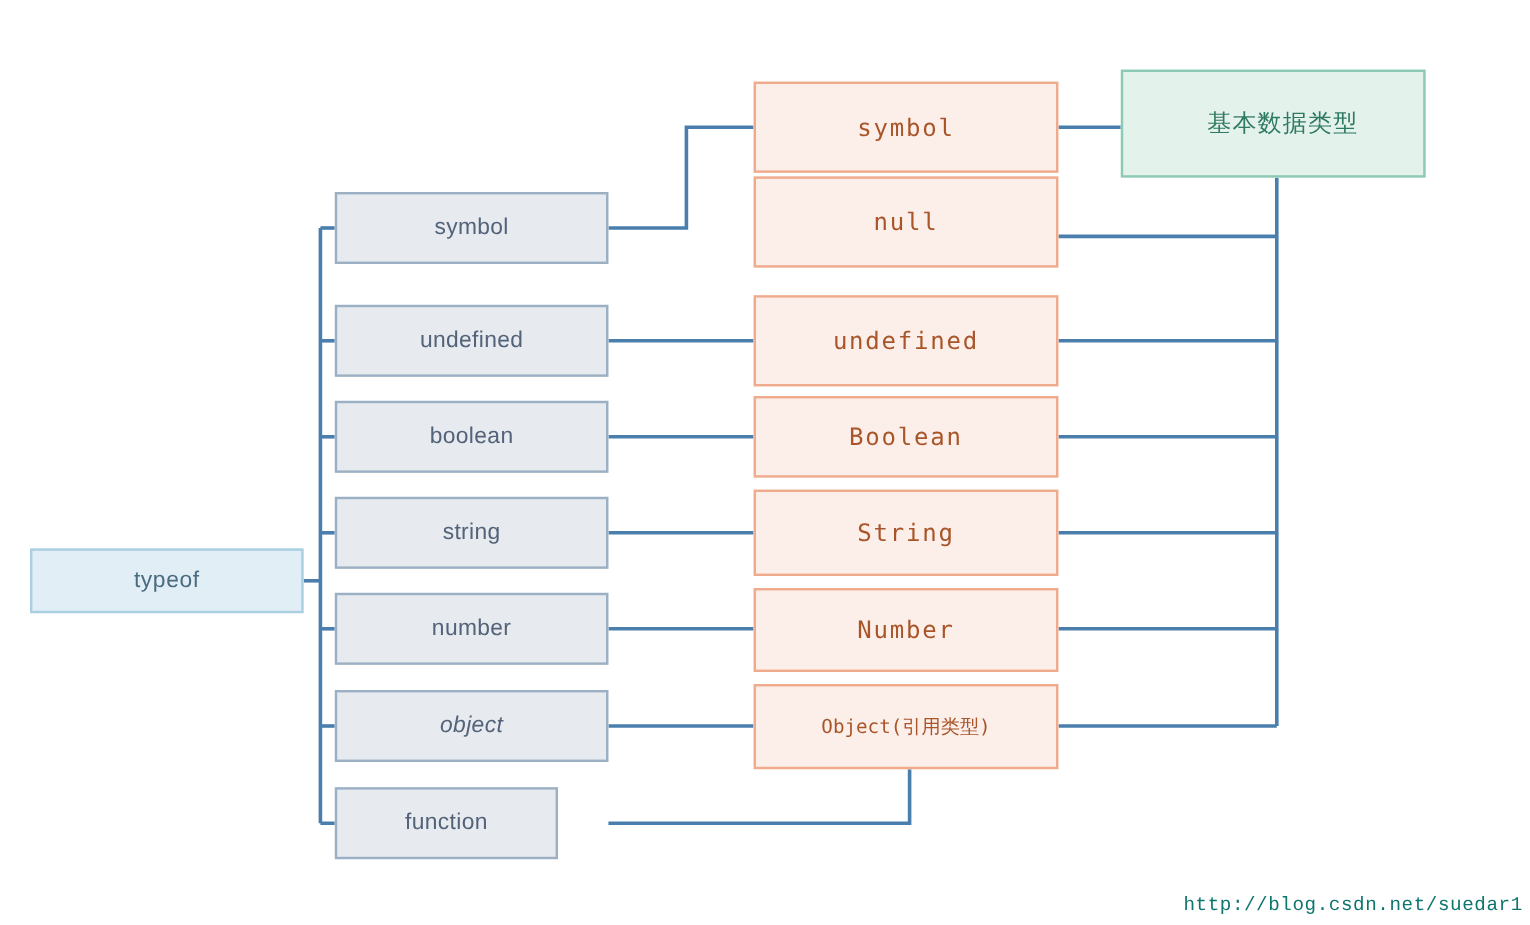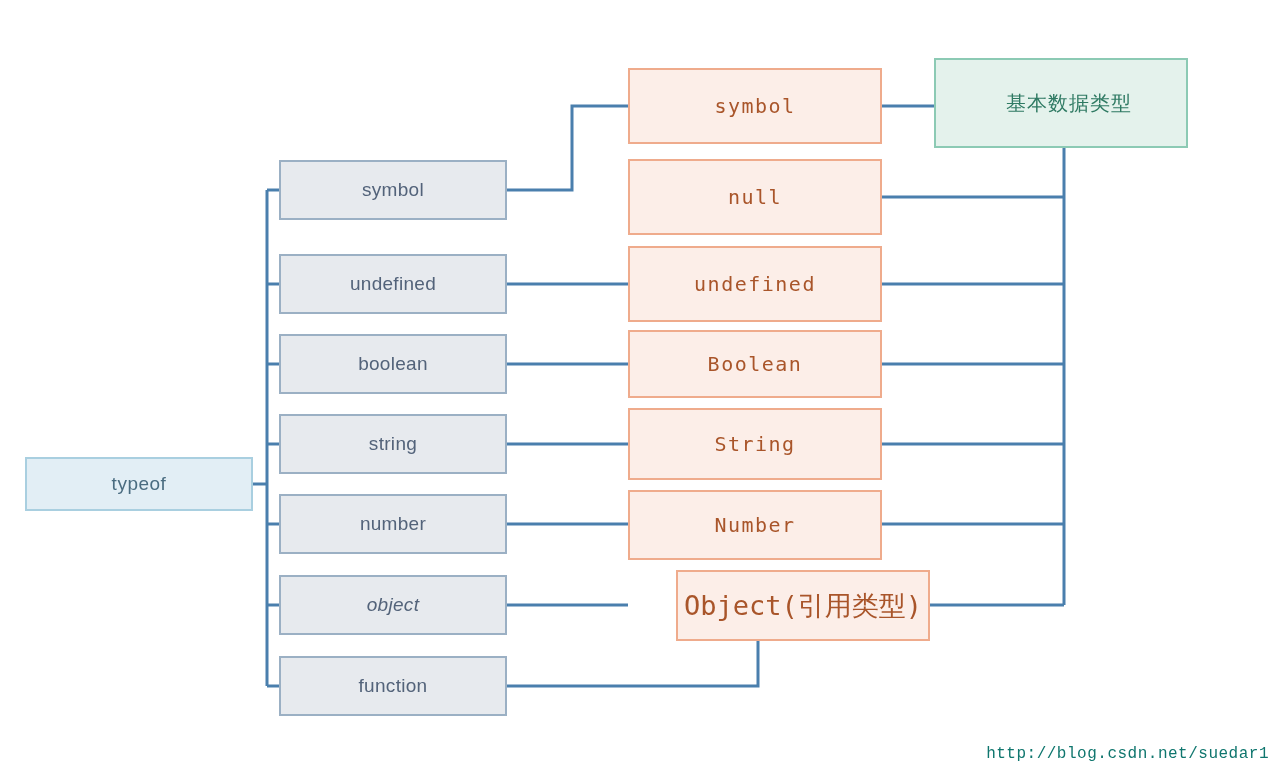--- a/index.html
+++ b/index.html
@@ -51,22 +51,21 @@
   .node-wrapper {
     background: #fceee8;
     border: 2px solid #efab8c;
     color: #a9552a;
     font-size: 20px;
     font-family: "DejaVu Sans Mono", "Liberation Mono", monospace;
     letter-spacing: 1.5px;
   }
   .node-wrapper.cjk {
     letter-spacing: 0px;
-    font-size: 27px;
-    margin-left: 48px;
+    font-size: 16px;
   }
   .node-green {
     background: #e4f2ec;
     border: 2px solid #8ccab4;
     color: #2f7a63;
     font-size: 20px;
     letter-spacing: 1px;
   }
   .watermark {
     position: absolute;
@@ -141,28 +140,28 @@
   </div>
   <div class="node node-typeof" style="left:279px; top:414px; width:228px; height:60px;">
     <span>string</span>
   </div>
   <div class="node node-typeof" style="left:279px; top:494px; width:228px; height:60px;">
     <span>number</span>
   </div>
   <div class="node node-typeof" style="left:279px; top:575px; width:228px; height:60px;font-style:italic;">
     <span>object</span>
   </div>
-  <div class="node node-typeof" style="left:279px; top:656px; width:228px; height:60px;">
+  <div class="node node-typeof" style="left:279px; top:656px; width:186px; height:60px;">
     <span>function</span>
   </div>
 
   <div class="node node-wrapper" style="left:628px; top:68px; width:254px; height:76px;">
     <span>symbol</span>
   </div>
-  <div class="node node-wrapper" style="left:628px; top:159px; width:254px; height:76px;">
+  <div class="node node-wrapper" style="left:628px; top:147px; width:254px; height:76px;">
     <span>null</span>
   </div>
   <div class="node node-wrapper" style="left:628px; top:246px; width:254px; height:76px;">
     <span>undefined</span>
   </div>
   <div class="node node-wrapper" style="left:628px; top:330px; width:254px; height:68px;">
     <span>Boolean</span>
   </div>
   <div class="node node-wrapper" style="left:628px; top:408px; width:254px; height:72px;">
     <span>String</span>

